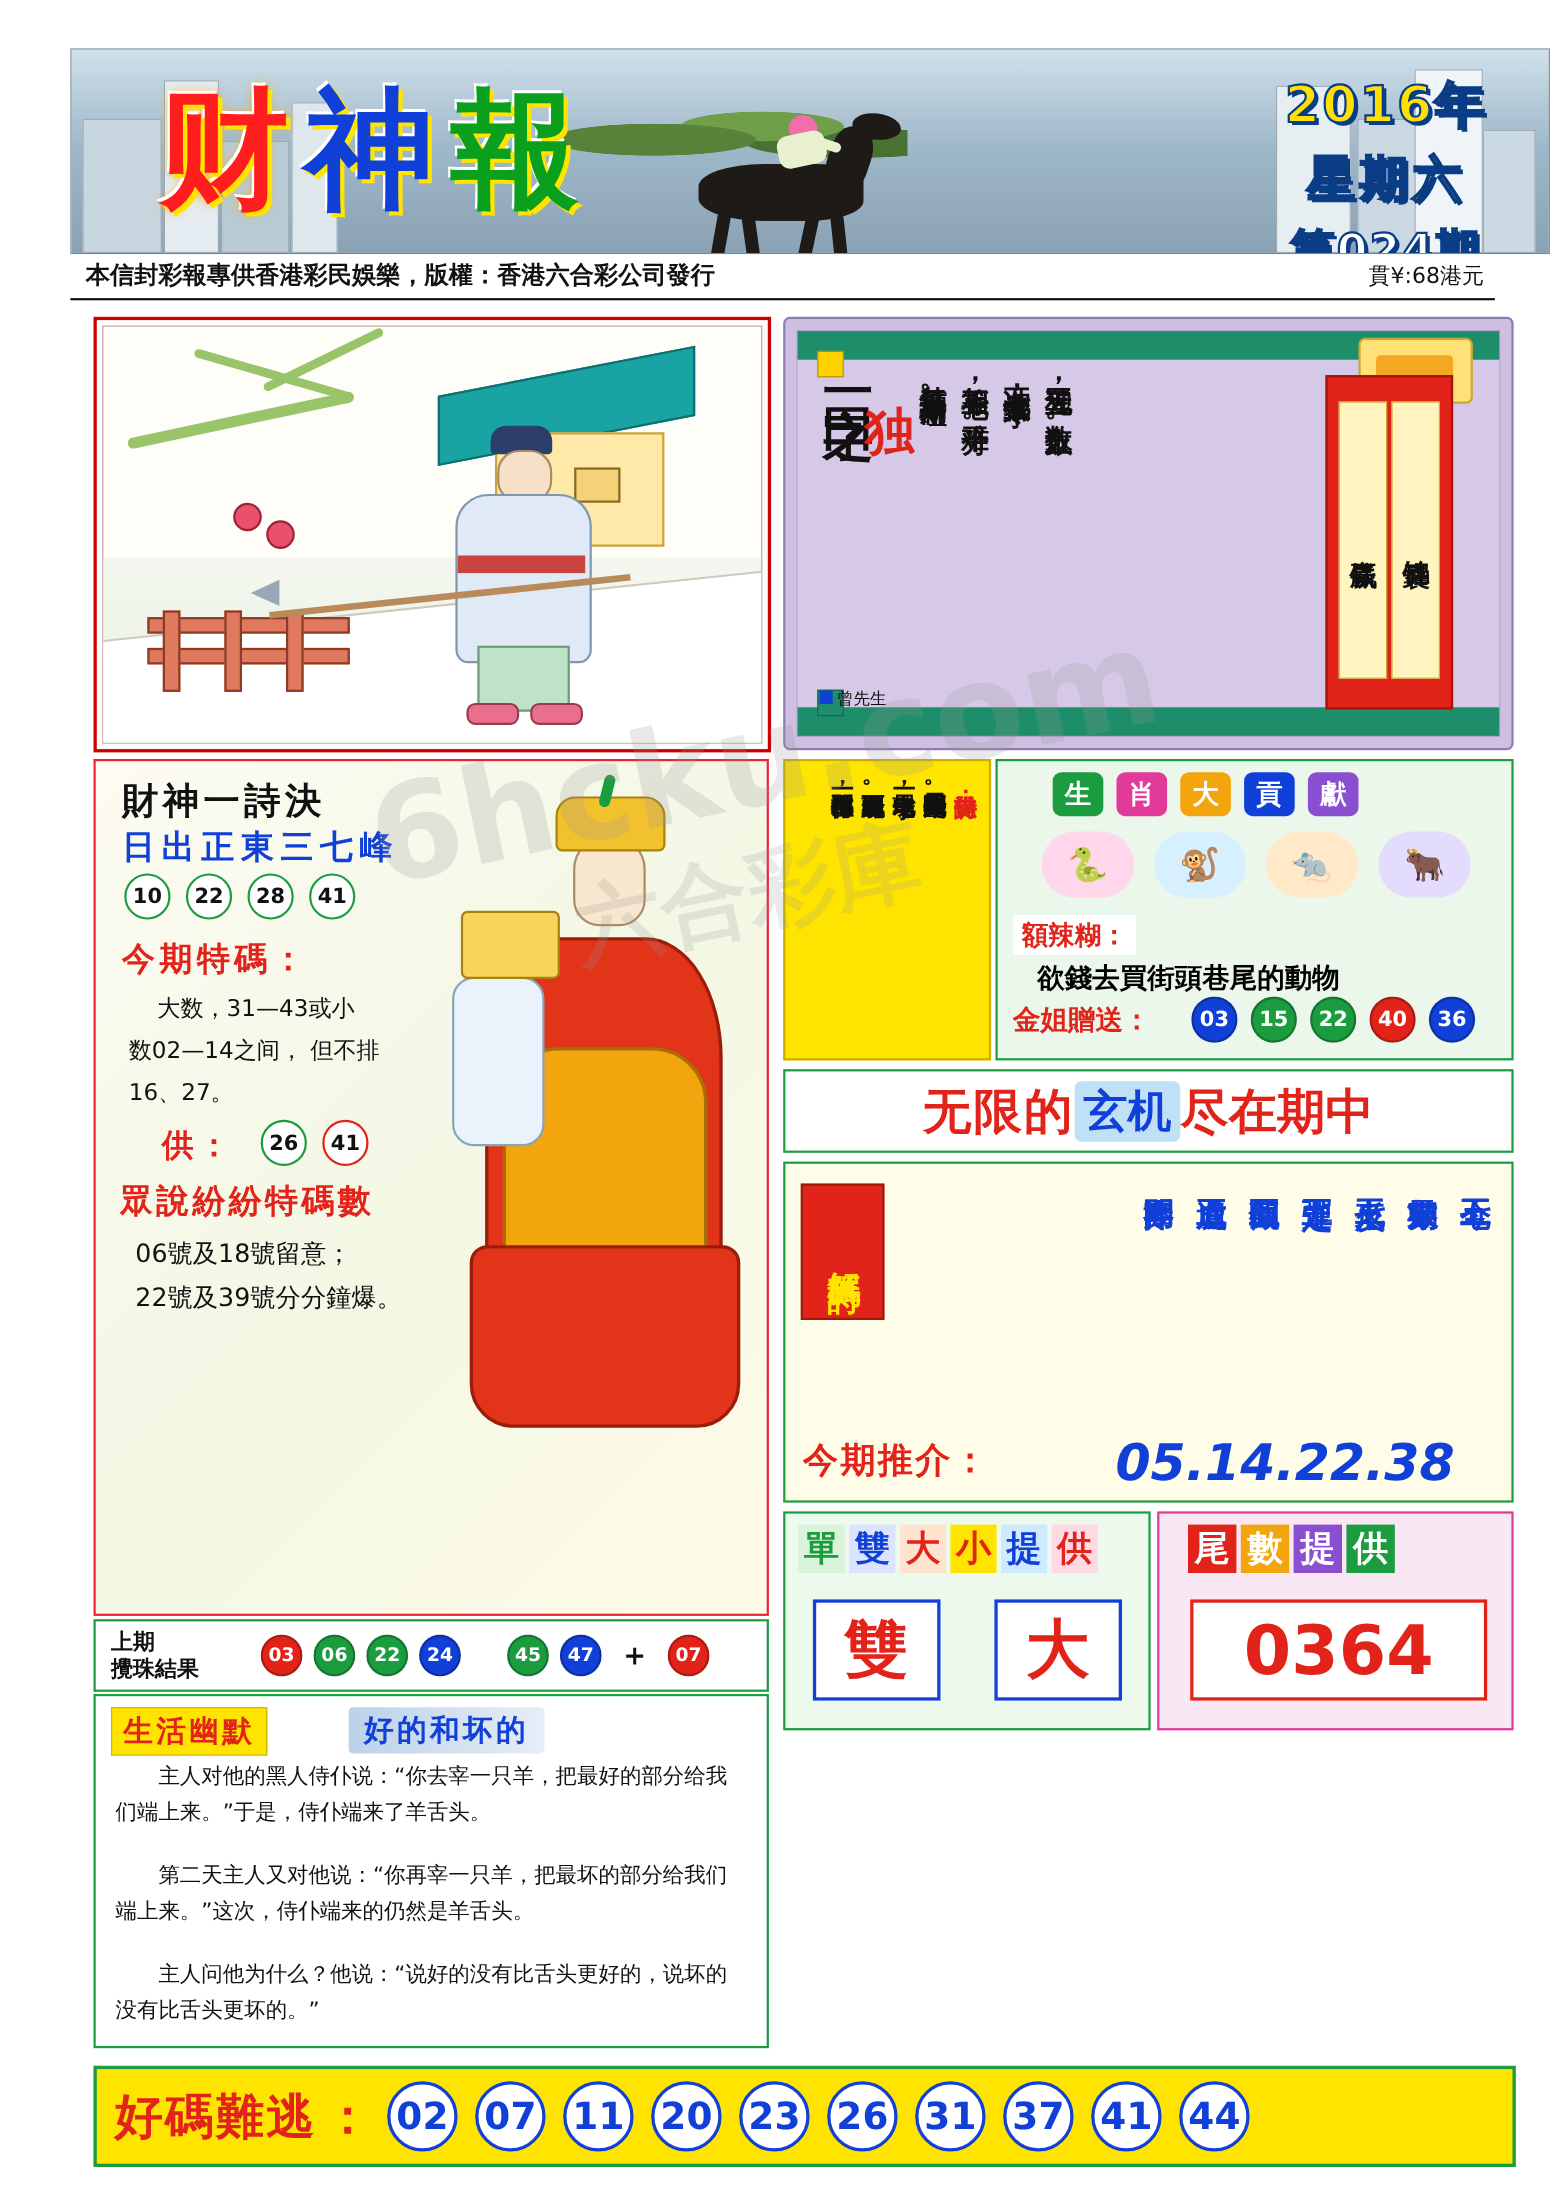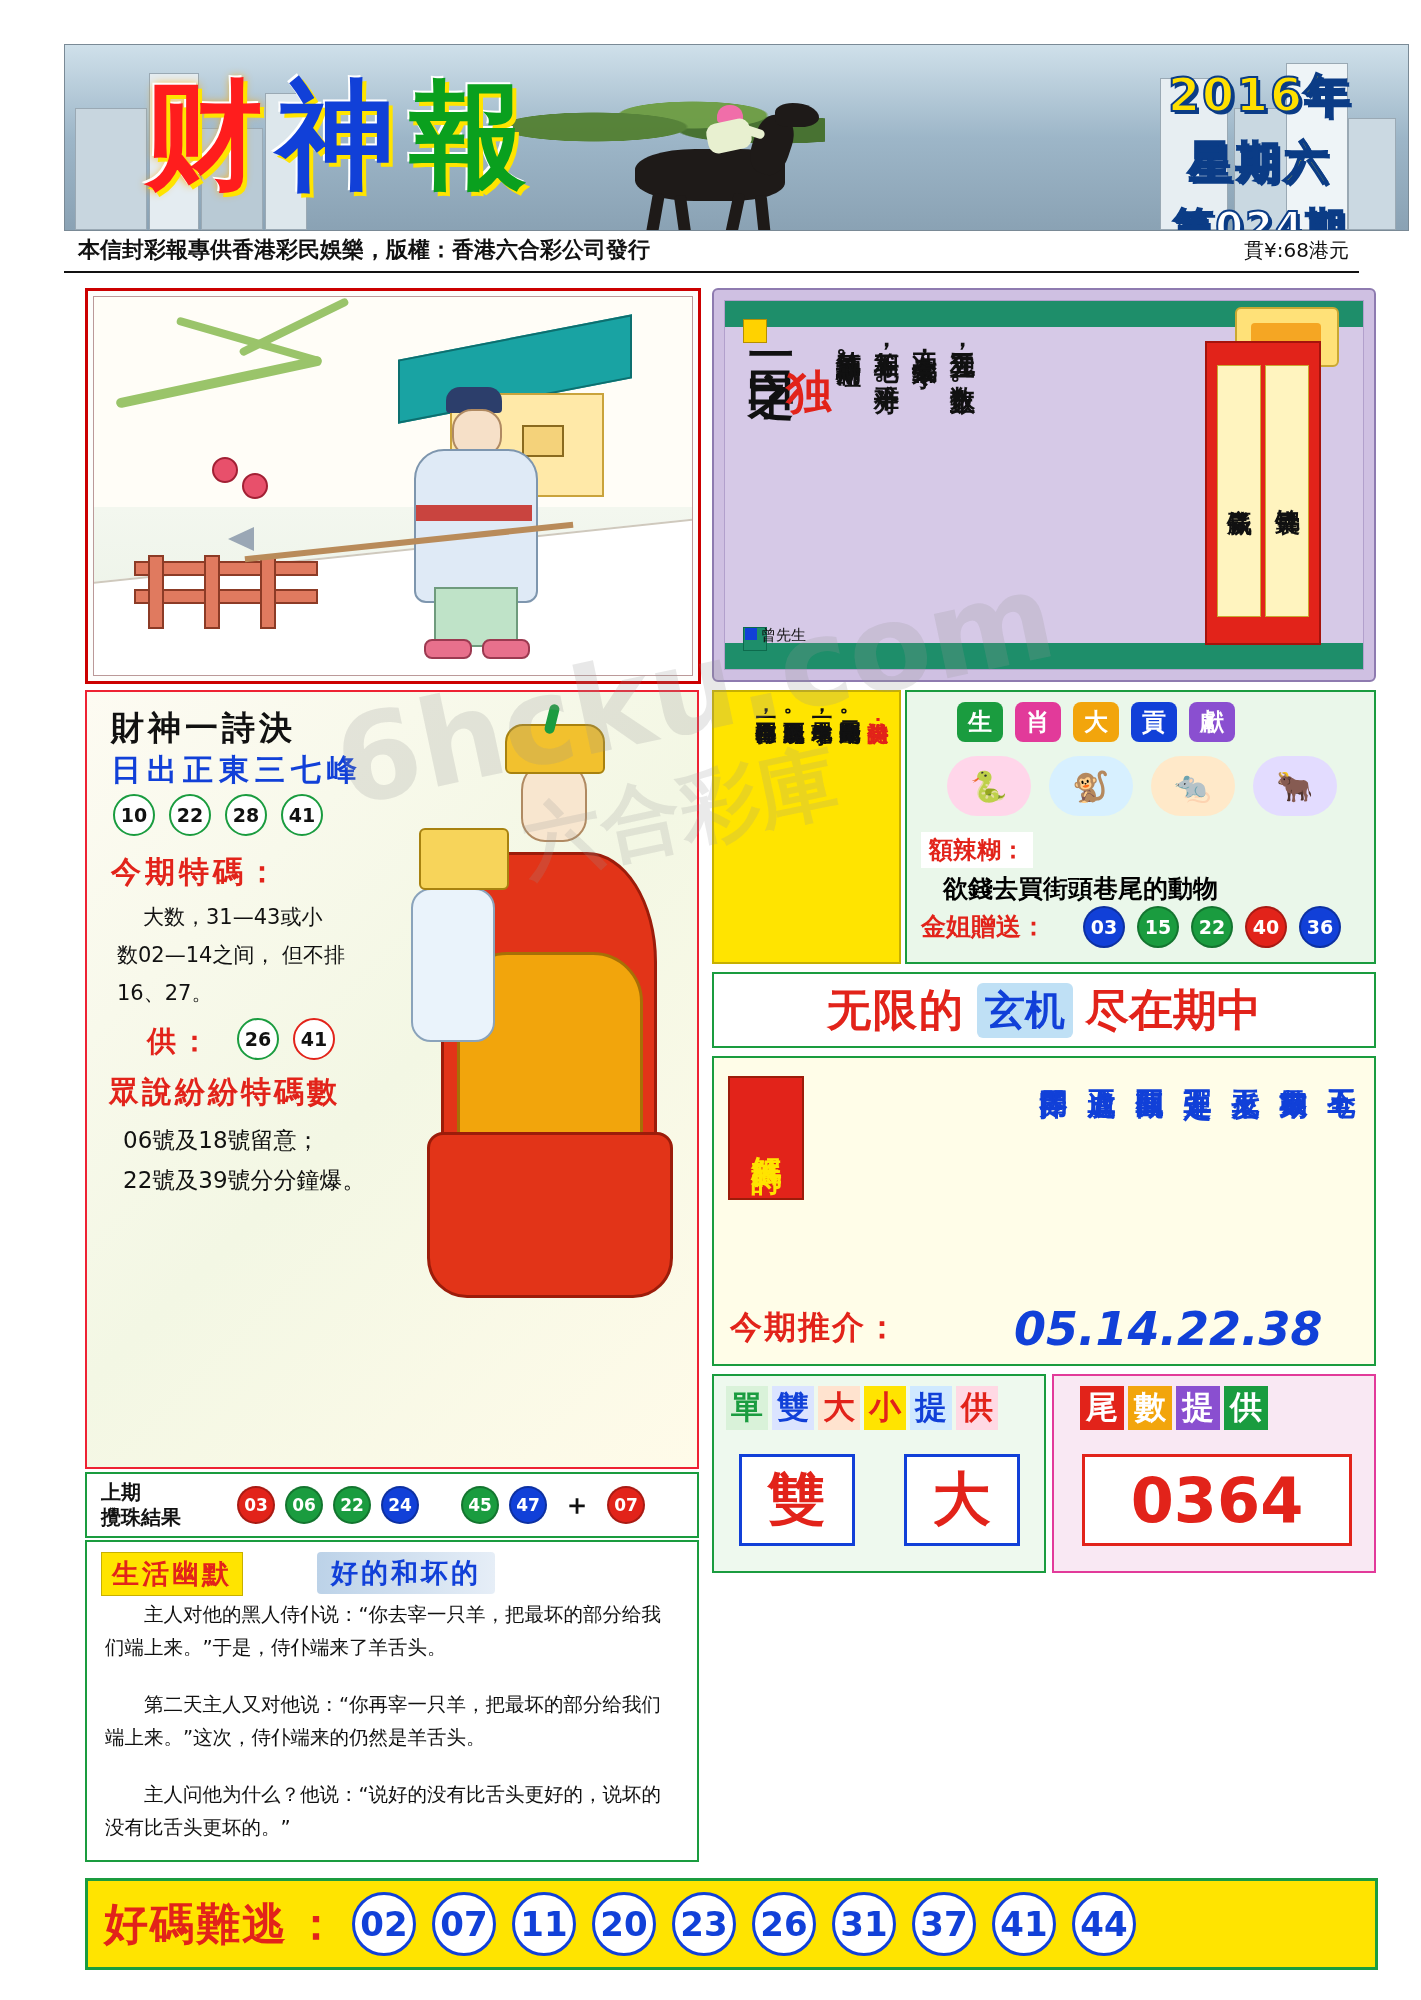--- a/index.html
+++ b/index.html
@@ -167,21 +167,21 @@
   .zhdr .z{width:46px;height:40px;border-radius:8px;display:flex;align-items:center;justify-content:center;
            font-size:24px;font-weight:bold;color:#fff;}
   .zrow{position:absolute;left:40px;top:64px;display:flex;gap:18px;}
   .zcell{width:84px;height:60px;border-radius:30px;display:flex;align-items:center;justify-content:center;font-size:30px;}
   .tip{position:absolute;left:14px;top:140px;font-size:24px;font-weight:bold;color:#e2231a;background:#ffffff;padding:2px 8px;}
   .tipline{position:absolute;left:36px;top:180px;font-size:25px;font-weight:bold;color:#000000;}
   .gifted{position:absolute;left:14px;top:218px;font-size:25px;font-weight:bold;color:#e2231a;}
   .gifted-balls{position:absolute;left:176px;top:214px;display:flex;gap:12px;}
 
   .banner{position:absolute;left:712px;top:972px;width:660px;height:72px;background:#fff;border:2px solid #1a9c3f;
-          display:flex;align-items:center;justify-content:center;gap:12px;}
+          display:flex;align-items:center;justify-content:center;}
   .banner .w1{font-size:44px;font-weight:bold;color:#e2231a;letter-spacing:2px;}
   .banner .w2{font-size:40px;font-weight:bold;color:#1140d8;background:#bfe0f5;padding:0 8px;border-radius:6px;}
   .banner .w3{font-size:44px;font-weight:bold;color:#e2231a;}
 
   .jiema{position:absolute;left:712px;top:1056px;width:660px;height:306px;background:#fffde8;border:2px solid #1a9c3f;}
   .jm-label{position:absolute;left:14px;top:18px;width:72px;height:120px;background:#e2231a;border:2px solid #9c1c0a;
             display:flex;align-items:center;justify-content:center;}
   .jm-label span{writing-mode:vertical-rl;text-orientation:upright;font-size:30px;font-weight:bold;color:#ffe400;letter-spacing:4px;}
   .jm-cols{position:absolute;left:104px;top:10px;right:14px;display:flex;flex-direction:row-reverse;gap:10px;}
   .jm-cols .c{writing-mode:vertical-rl;text-orientation:upright;font-size:28px;line-height:38px;font-weight:bold;color:#1140d8;}
@@ -387,21 +387,21 @@
       <div class="ball sm" style="background:#1a9c3f;margin-left:32px;">45</div>
       <div class="ball sm" style="background:#1140d8;">47</div>
       <span class="plus">＋</span>
       <div class="ball sm" style="background:#e2231a;">07</div>
     </div>
   </div>
 
   <div class="humor">
     <div class="tag">生活幽默</div>
     <div class="tag2">好的和坏的</div>
-    <p style="top:56px;">主人对他的黑人侍仆说：“你去宰一只羊，把最坏的部分给我们端上来。”于是，侍仆端来了羊舌头。</p>
+    <p style="top:56px;">主人对他的黑人侍仆说：“你去宰一只羊，把最好的部分给我们端上来。”于是，侍仆端来了羊舌头。</p>
     <p style="top:146px;">第二天主人又对他说：“你再宰一只羊，把最坏的部分给我们端上来。”这次，侍仆端来的仍然是羊舌头。</p>
     <p style="top:236px;">主人问他为什么？他说：“说好的没有比舌头更好的，说坏的没有比舌头更坏的。”</p>
   </div>
 
   <div class="shiju">
     <div class="cols">
       <span class="c" style="color:#e2231a;">詩句提供：</span>
       <span class="c">此期二十要買斷。</span>
       <span class="c">七尾珠字一串串，</span>
       <span class="c">綠珠四九可以喚。</span>

